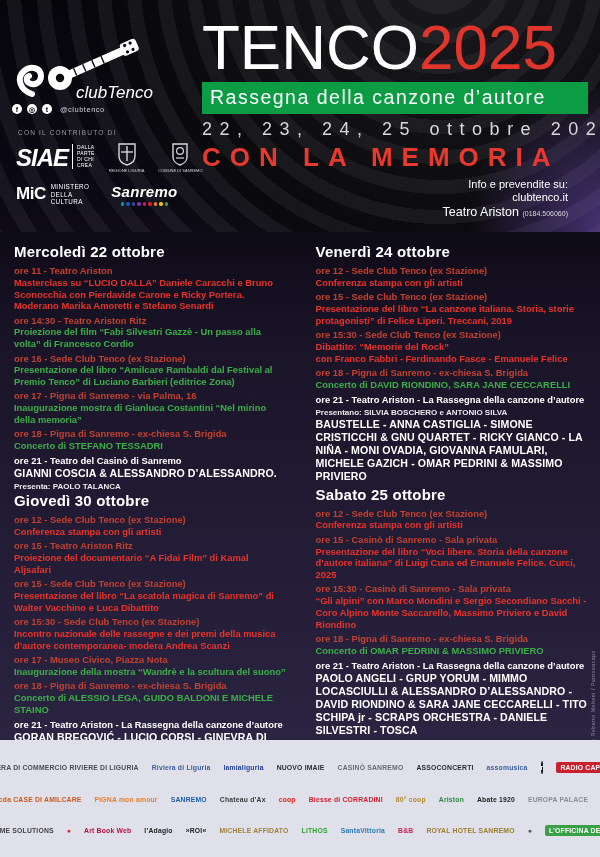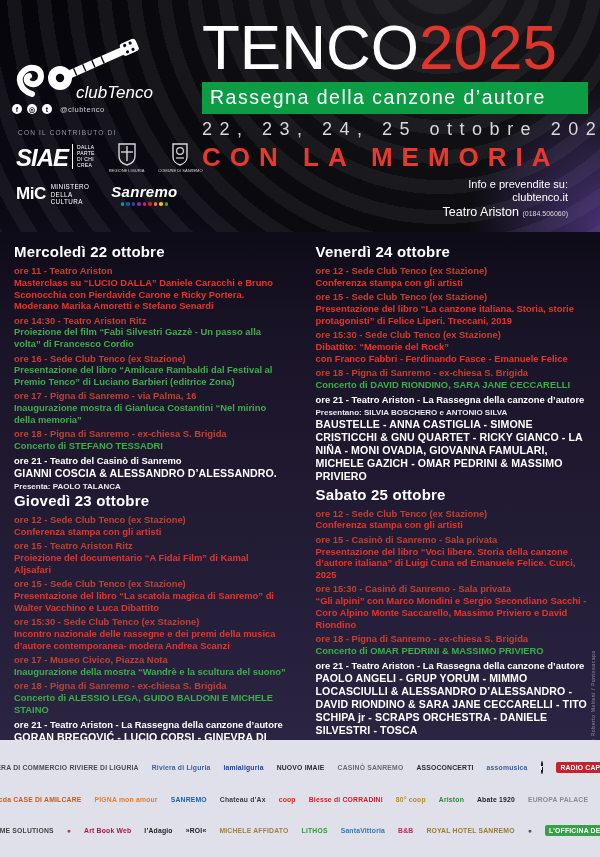--- a/index.html
+++ b/index.html
@@ -185,21 +185,21 @@
           <p class="ln ev-green">Presentazione del libro “Amilcare Rambaldi dal Festival al Premio Tenco” di Luciano Barbieri (editrice Zona)</p>
           <p class="ln loc">ore 17 - Pigna di Sanremo - via Palma, 16</p>
           <p class="ln ev-green">Inaugurazione mostra di Gianluca Costantini “Nel mirino della memoria”</p>
           <p class="ln loc">ore 18 - Pigna di Sanremo - ex-chiesa S. Brigida</p>
           <p class="ln ev-green">Concerto di STEFANO TESSADRI</p>
           <p class="ln wloc">ore 21 - Teatro del Casinò di Sanremo</p>
           <p class="ln wh">GIANNI COSCIA &amp; ALESSANDRO D’ALESSANDRO.</p>
           <p class="ln whs">Presenta: PAOLO TALANCA</p>
         </section>
         <section class="day">
-          <h2 class="day-title">Giovedì 23 ottobre</h2>
+          <h2 class="day-title">Giovedì 30 ottobre</h2>
           <p class="ln loc">ore 12 - Sede Club Tenco (ex Stazione)</p>
           <p class="ln ev-red">Conferenza stampa con gli artisti</p>
           <p class="ln loc">ore 15 - Teatro Ariston Ritz</p>
           <p class="ln ev-red">Proiezione  del documentario “A Fidai Film” di Kamal Aljsafari</p>
           <p class="ln loc">ore 15 - Sede Club Tenco (ex Stazione)</p>
           <p class="ln ev-red">Presentazione del libro “La scatola magica di Sanremo” di Walter Vacchino e Luca Dibattito</p>
           <p class="ln loc">ore 15:30 - Sede Club Tenco (ex Stazione)</p>
           <p class="ln ev-red">Incontro nazionale delle rassegne e dei premi della musica d’autore contemporanea- modera Andrea Scanzi</p>
           <p class="ln loc">ore 17 - Museo Civico, Piazza Nota</p>
           <p class="ln ev-green">Inaugurazione della mostra “Wandrè e la scultura del suono”</p>

